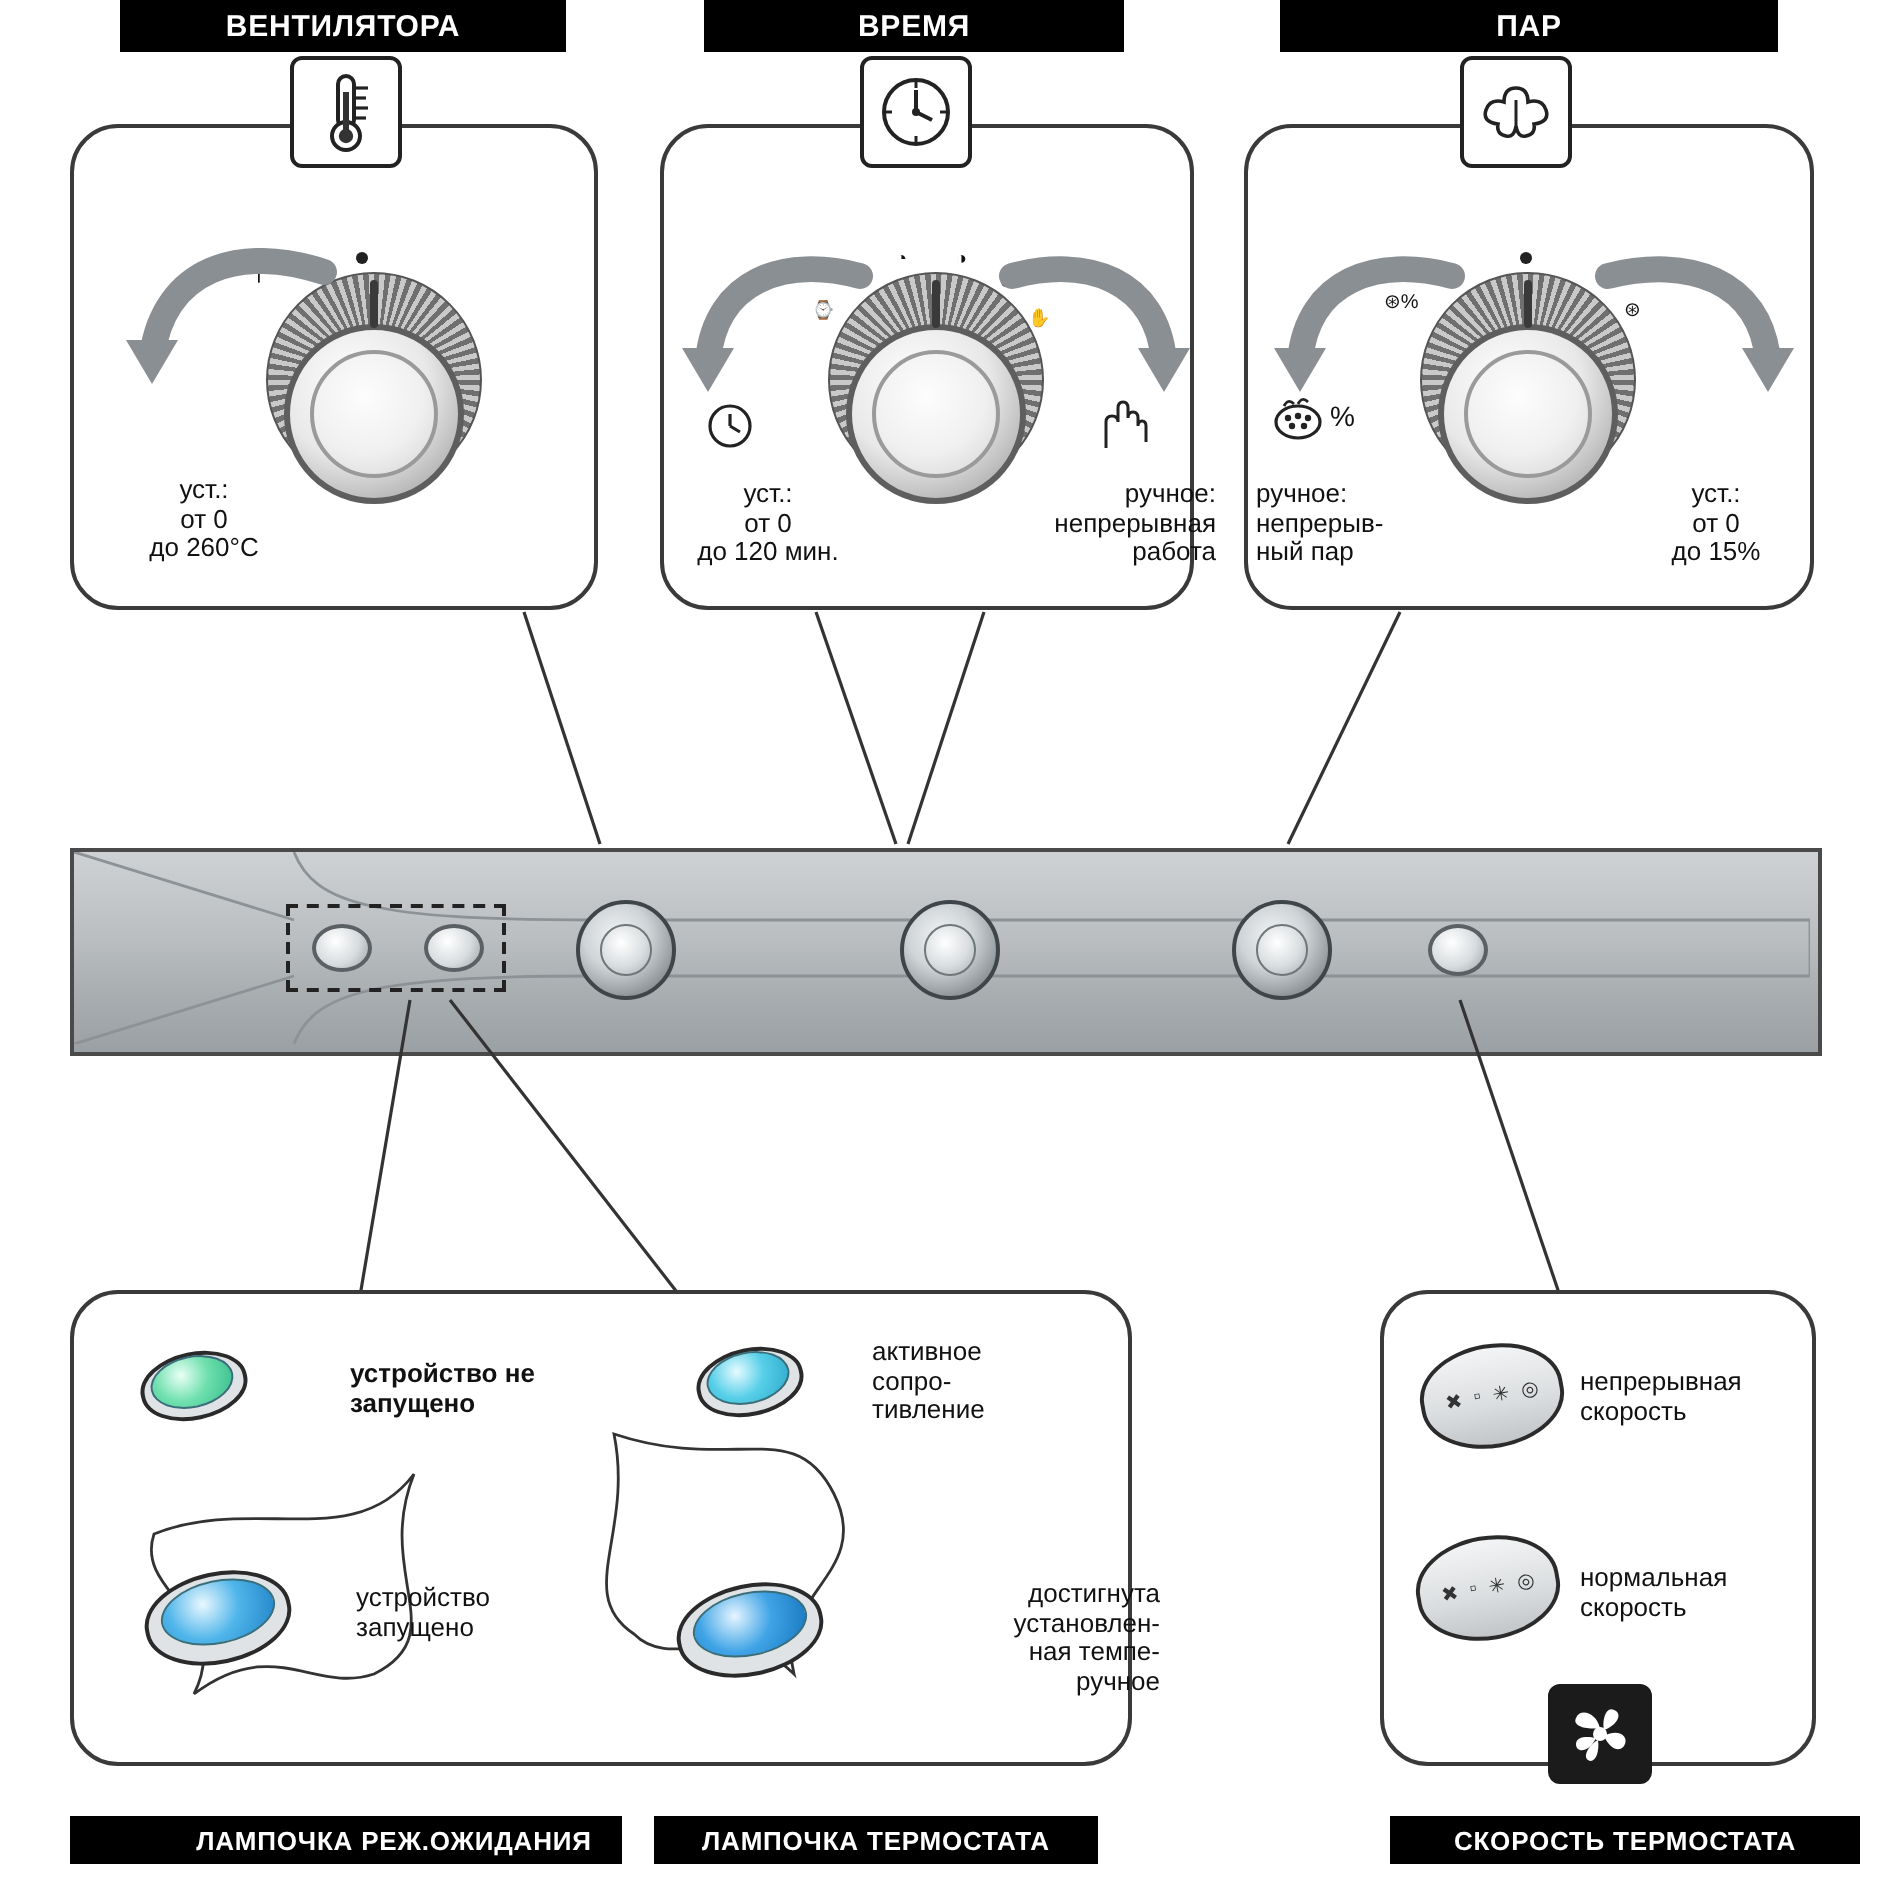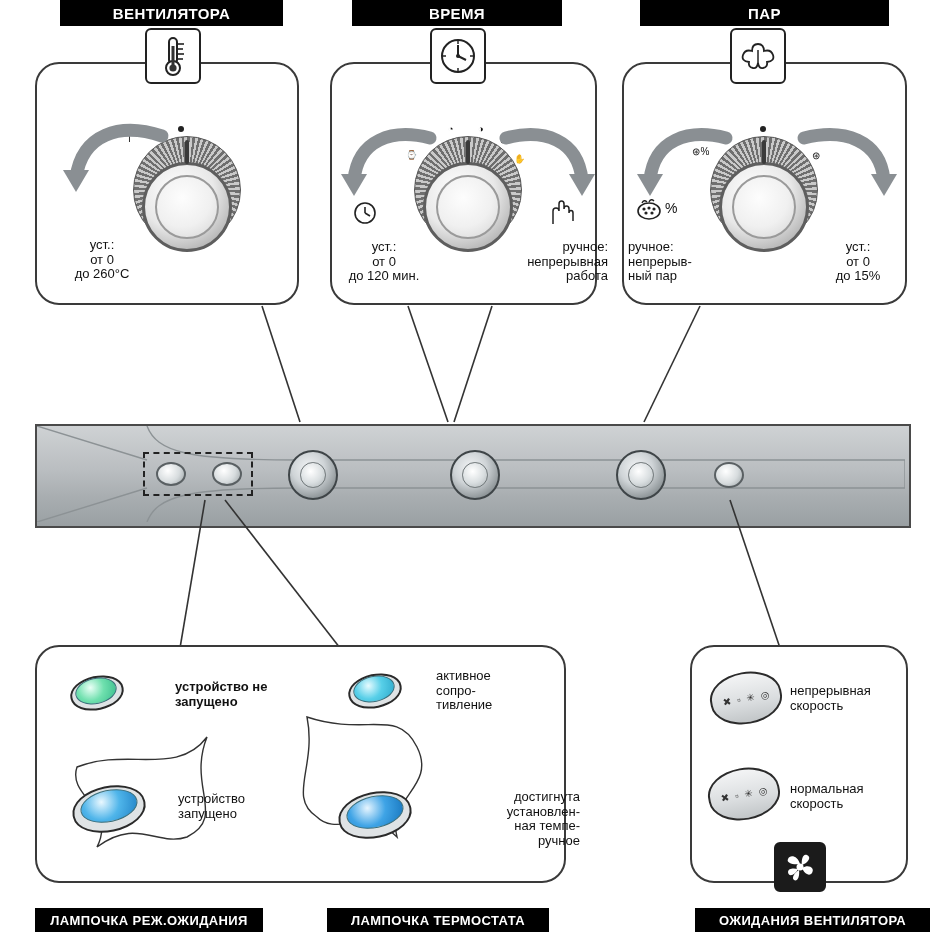--- a/index.html
+++ b/index.html
@@ -414,21 +414,21 @@
   <svg width="36" height="34" viewBox="0 0 36 34">
     <circle cx="18" cy="17" r="3.5" fill="#fff"></circle>
     <path d="M18,14 C16,6 8,4 6,9 C4,13 11,15 18,14 Z" fill="#fff"></path>
     <path d="M20,18 C27,14 33,18 30,23 C27,27 22,23 20,18 Z" fill="#fff"></path>
     <path d="M16,19 C13,26 6,27 6,22 C6,18 12,18 16,19 Z" fill="#fff"></path>
     <path d="M20,15 C26,13 30,7 25,5 C21,3 19,10 20,15 Z" fill="#fff"></path>
     <path d="M17,20 C18,27 15,32 12,30 C9,28 13,22 17,20 Z" fill="#fff"></path>
   </svg>
 </div>
 
-<div class="blacklabel abs" style="left:35px;top:908px;width:228px;height:24px;font-size:13px;">
+<div class="blacklabel abs" style="left:35px;top:908px;width:228px;height:24px;font-size:13px;padding-left:48px;">
   <span>ЛАМПОЧКА РЕЖ.ОЖИДАНИЯ</span>
 </div>
 <div class="blacklabel abs" style="left:327px;top:908px;width:222px;height:24px;font-size:13px;">
   <span>ЛАМПОЧКА ТЕРМОСТАТА</span>
 </div>
 <div class="blacklabel abs" style="left:695px;top:908px;width:235px;height:24px;font-size:13px;">
-  <span>ОЖИДАНИЯ ВЕНТИЛЯТОРА</span>
+  <span>СКОРОСТЬ ТЕРМОСТАТА</span>
 </div>
 
 </body></html>

